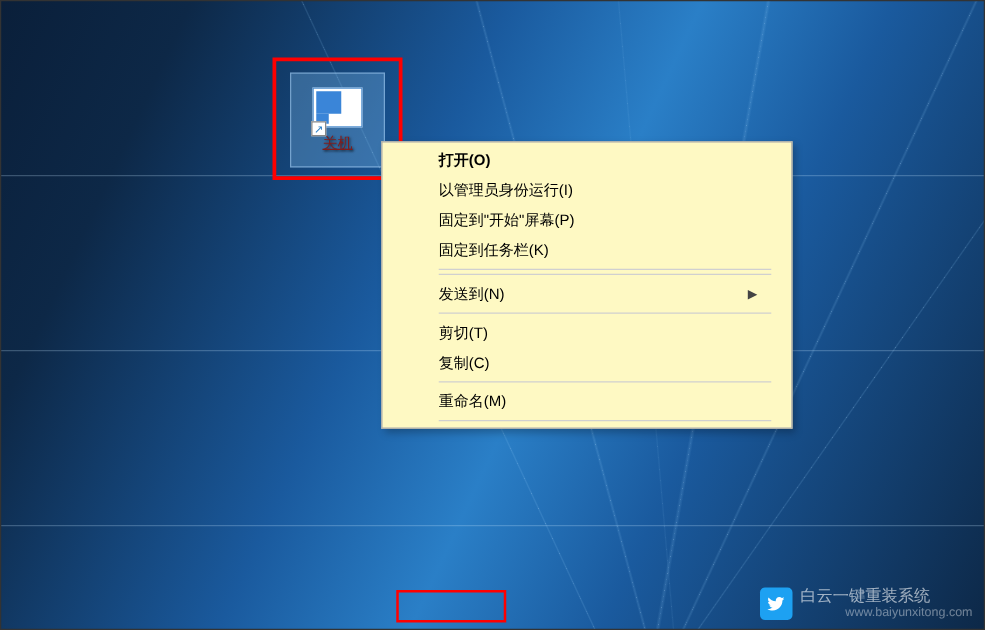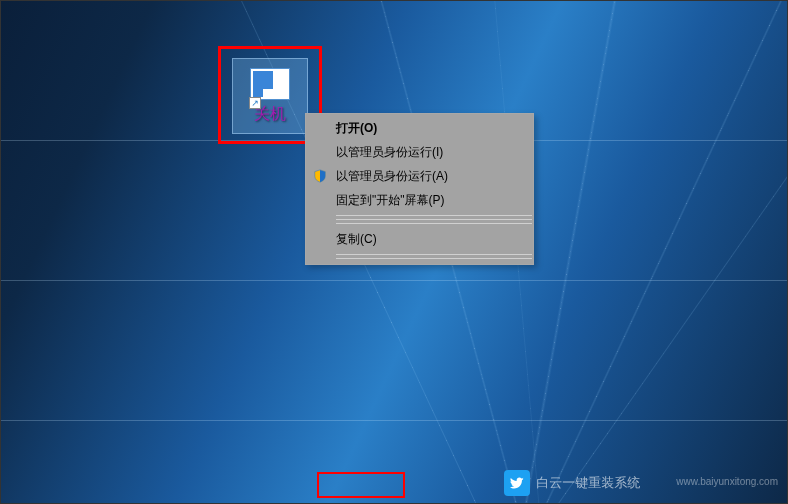--- a/index.html
+++ b/index.html
@@ -106,37 +106,38 @@
       width: 12px;
       height: 12px;
       background: #fff;
       border: 1px solid #888;
       font-size: 9px;
       text-align: center;
       line-height: 10px;
       color: #2a7fc7;
     }
     .icon-label {
-      color: #a21caf;
-      font-size: 16px;
+      color: #7f1d1d;
+      font-size: 12px;
       text-shadow: 1px 1px 2px rgba(0,0,0,0.6);
+      text-decoration: underline;
     }
     
     
     .context-menu {
       position: absolute;
       left: 305px;
       top: 113px;
-      width: 229px;
-      background: #a3a3a3;
+      width: 329px;
+      background: #fef9c3;
       border: 1px solid #a8a8a8;
       box-shadow: 3px 3px 6px rgba(0,0,0,0.25);
       font-size: 12px;
       color: #000;
-      padding: 2px 0;
+      padding: 2px 15px;
     }
     .menu-item {
       height: 24px;
       display: flex;
       align-items: center;
       padding-left: 30px;
       padding-right: 12px;
       position: relative;
       cursor: default;
     }
@@ -193,21 +194,21 @@
     }
     .wm-logo {
       width: 26px; height: 26px;
       background: #1da1f2;
       border-radius: 4px;
       display: flex;
       align-items: center;
       justify-content: center;
     }
     .wm-logo svg { width: 16px; height: 16px; fill: #fff; }
-    .wm-text { display: flex; line-height: 1.1; }
+    .wm-text { display: flex; flex-direction: column; line-height: 1.1; }
     .wm-title { font-size: 13px; opacity: 0.6; font-weight: 500; }
     .wm-url { font-size: 10px; opacity: 0.4; margin-left: 36px; }
     
     
     .frame-border {
       position: absolute;
       top: 0; left: 0; right: 0; bottom: 0;
       border: 1px solid #333;
       pointer-events: none;
     }
@@ -236,46 +237,50 @@
 
 <div class="context-menu">
 
   <div class="menu-item">
     <span style="font-weight:600;">打开(O)</span>
   </div>
   <div class="menu-item">
     <span>以管理员身份运行(I)</span>
   </div>
   <div class="menu-item">
-    <span class="menu-icon shield-icon">
-      <svg viewBox="0 0 16 16">
-          <path d="M8 1 L14 3 L14 8 C14 12 11 14 8 15 C5 14 2 12 2 8 L2 3 Z" fill="#ffb900" stroke="#1e6fc7" stroke-width="0.5"></path>
-          <path d="M8 1 L14 3 L14 8 C14 12 11 14 8 15 L8 1 Z" fill="#1e6fc7"></path>
-        </svg>
-    </span>
-    <span>以管理员身份运行(A)</span>
-  </div>
-  <div class="menu-item">
     <span>固定到"开始"屏幕(P)</span>
   </div>
-
-  <div class="menu-sep"></div>
-
-
-  <div class="menu-sep"></div>
-
-
-  <div class="menu-sep"></div>
-
+  <div class="menu-item">
+    <span>固定到任务栏(K)</span>
+  </div>
+
+  <div class="menu-sep"></div>
+
+
+  <div class="menu-sep"></div>
+
+  <div class="menu-item">
+    <span>发送到(N)</span>
+    <span class="submenu-arrow">▶</span>
+  </div>
+
+  <div class="menu-sep"></div>
+
+  <div class="menu-item">
+    <span>剪切(T)</span>
+  </div>
   <div class="menu-item">
     <span>复制(C)</span>
   </div>
 
   <div class="menu-sep"></div>
 
+  <div class="menu-item">
+    <span>重命名(M)</span>
+  </div>
 
   <div class="menu-sep"></div>
 
 </div>
 
 <div class="props-highlight"></div>
 
 <div class="watermark">
   <div class="wm-logo">
     <svg viewBox="0 0 24 24">

